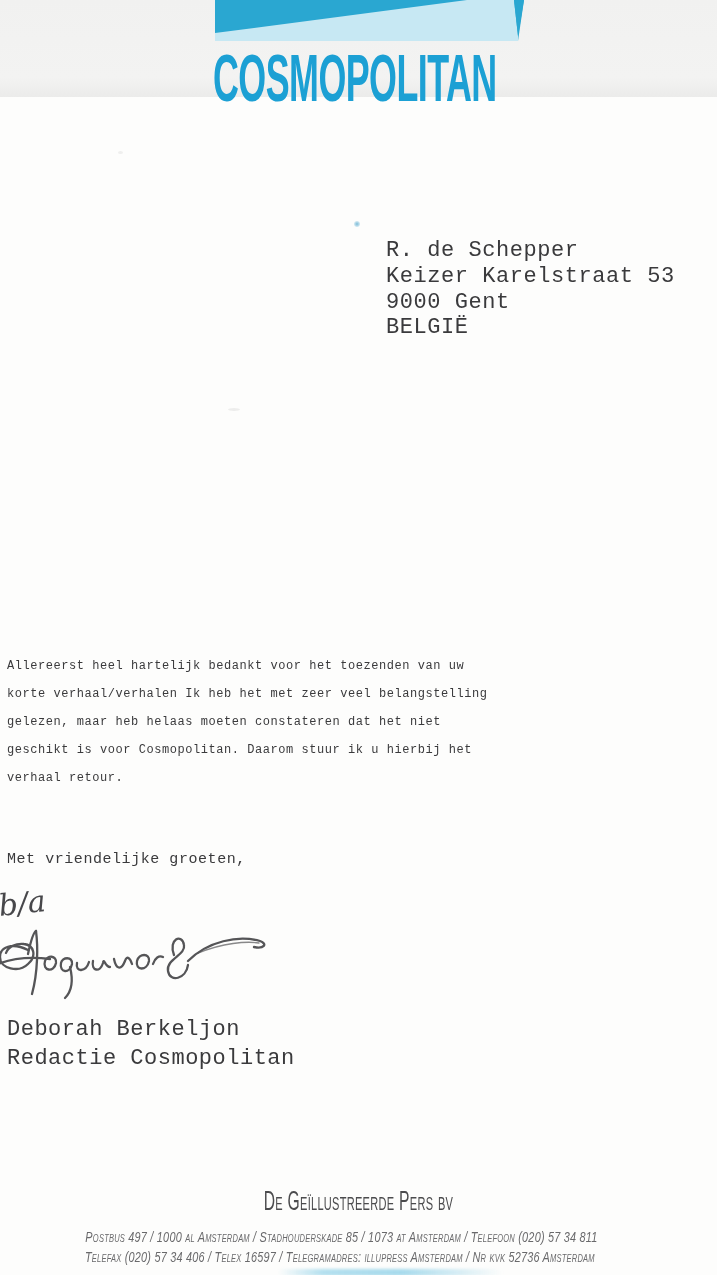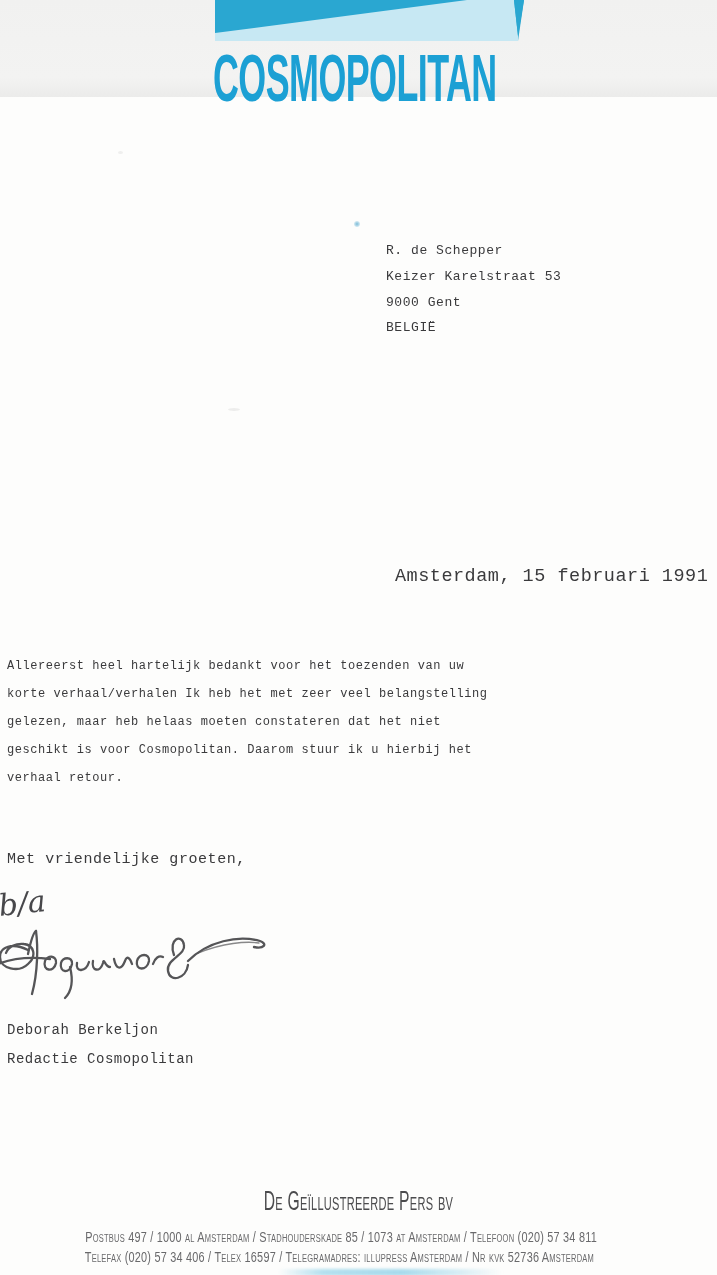--- a/index.html
+++ b/index.html
@@ -19,21 +19,21 @@
   .wordmark{
     position:absolute;left:213px;top:44px;
     font-family:"Liberation Sans",sans-serif;
     font-weight:bold;font-size:67px;line-height:1;
     color:#1CA0D4;letter-spacing:-1px;white-space:nowrap;
     transform:scaleX(0.535);transform-origin:left top;
   }
   .mono{white-space:pre-line;}
   .address{
     position:absolute;left:386px;top:238px;
-    font-size:13px;line-height:25.8px;letter-spacing:0.55px;
+    font-size:22px;line-height:25.8px;letter-spacing:0.55px;
   }
   .dot-blue{
     position:absolute;left:354px;top:221px;width:6px;height:6px;border-radius:50%;
     background:radial-gradient(circle at 50% 50%,#7dbcd8 0%,#c9e4ef 60%,rgba(255,255,255,0) 100%);
   }
   .speck1{position:absolute;left:118px;top:151px;width:5px;height:3px;border-radius:50%;background:#efefee;}
   .speck2{position:absolute;left:228px;top:408px;width:12px;height:3px;border-radius:50%;background:#ededec;}
   .dateline{
     position:absolute;left:395px;top:566px;
     font-size:18.5px;letter-spacing:0.5px;white-space:nowrap;
@@ -42,35 +42,35 @@
     position:absolute;left:7px;top:652px;
     font-size:12px;line-height:28px;letter-spacing:0.55px;
   }
   .closing{
     position:absolute;left:7px;top:851px;
     font-size:15px;letter-spacing:0.55px;white-space:nowrap;
   }
   .signature{position:absolute;left:-2px;top:884px;}
   .sender{
     position:absolute;left:7px;top:1016px;
-    font-size:14px;line-height:28.5px;letter-spacing:0.5px;
+    font-size:22px;line-height:28.5px;letter-spacing:0.5px;
   }
   .footer-company{
     position:absolute;left:0;top:1188px;width:717px;text-align:center;
   }
   .footer-company span{
     display:inline-block;
     font-family:"Liberation Sans",sans-serif;
     font-variant:small-caps;
     font-size:27px;line-height:1;color:#4b4b4d;letter-spacing:0.5px;
     transform:scaleX(0.58);transform-origin:center top;
     white-space:nowrap;
   }
   .footer-line{
-    position:absolute;left:0;width:678px;text-align:center;
+    position:absolute;left:0;width:678px;text-align:center;font-style:italic;
   }
   .footer-line span{
     display:inline-block;
     font-family:"Liberation Sans",sans-serif;
     font-variant:small-caps;
     font-size:14.5px;line-height:1.2;color:#69696b;letter-spacing:0.3px;
     transform:scaleX(0.75);transform-origin:center top;
     white-space:nowrap;
   }
   .fl1{top:1229px;}
@@ -99,21 +99,20 @@
   <div class="speck1"></div>
   <div class="dot-blue"></div>
 
   <div class="address mono">R. de Schepper
 Keizer Karelstraat 53
 9000 Gent
 BELGIË</div>
 
   <div class="speck2"></div>
 
-  <div class="dateline">Amsterdam, 15 februari 1991</div>
 
   <div class="body-block mono">Allereerst heel hartelijk bedankt voor het toezenden van uw
 korte verhaal/verhalen Ik heb het met zeer veel belangstelling
 gelezen, maar heb helaas moeten constateren dat het niet
 geschikt is voor Cosmopolitan. Daarom stuur ik u hierbij het
 verhaal retour.</div>
 
   <div class="closing">Met vriendelijke groeten,</div>
 
   <svg class="signature" width="285" height="125" viewBox="0 0 285 125">

